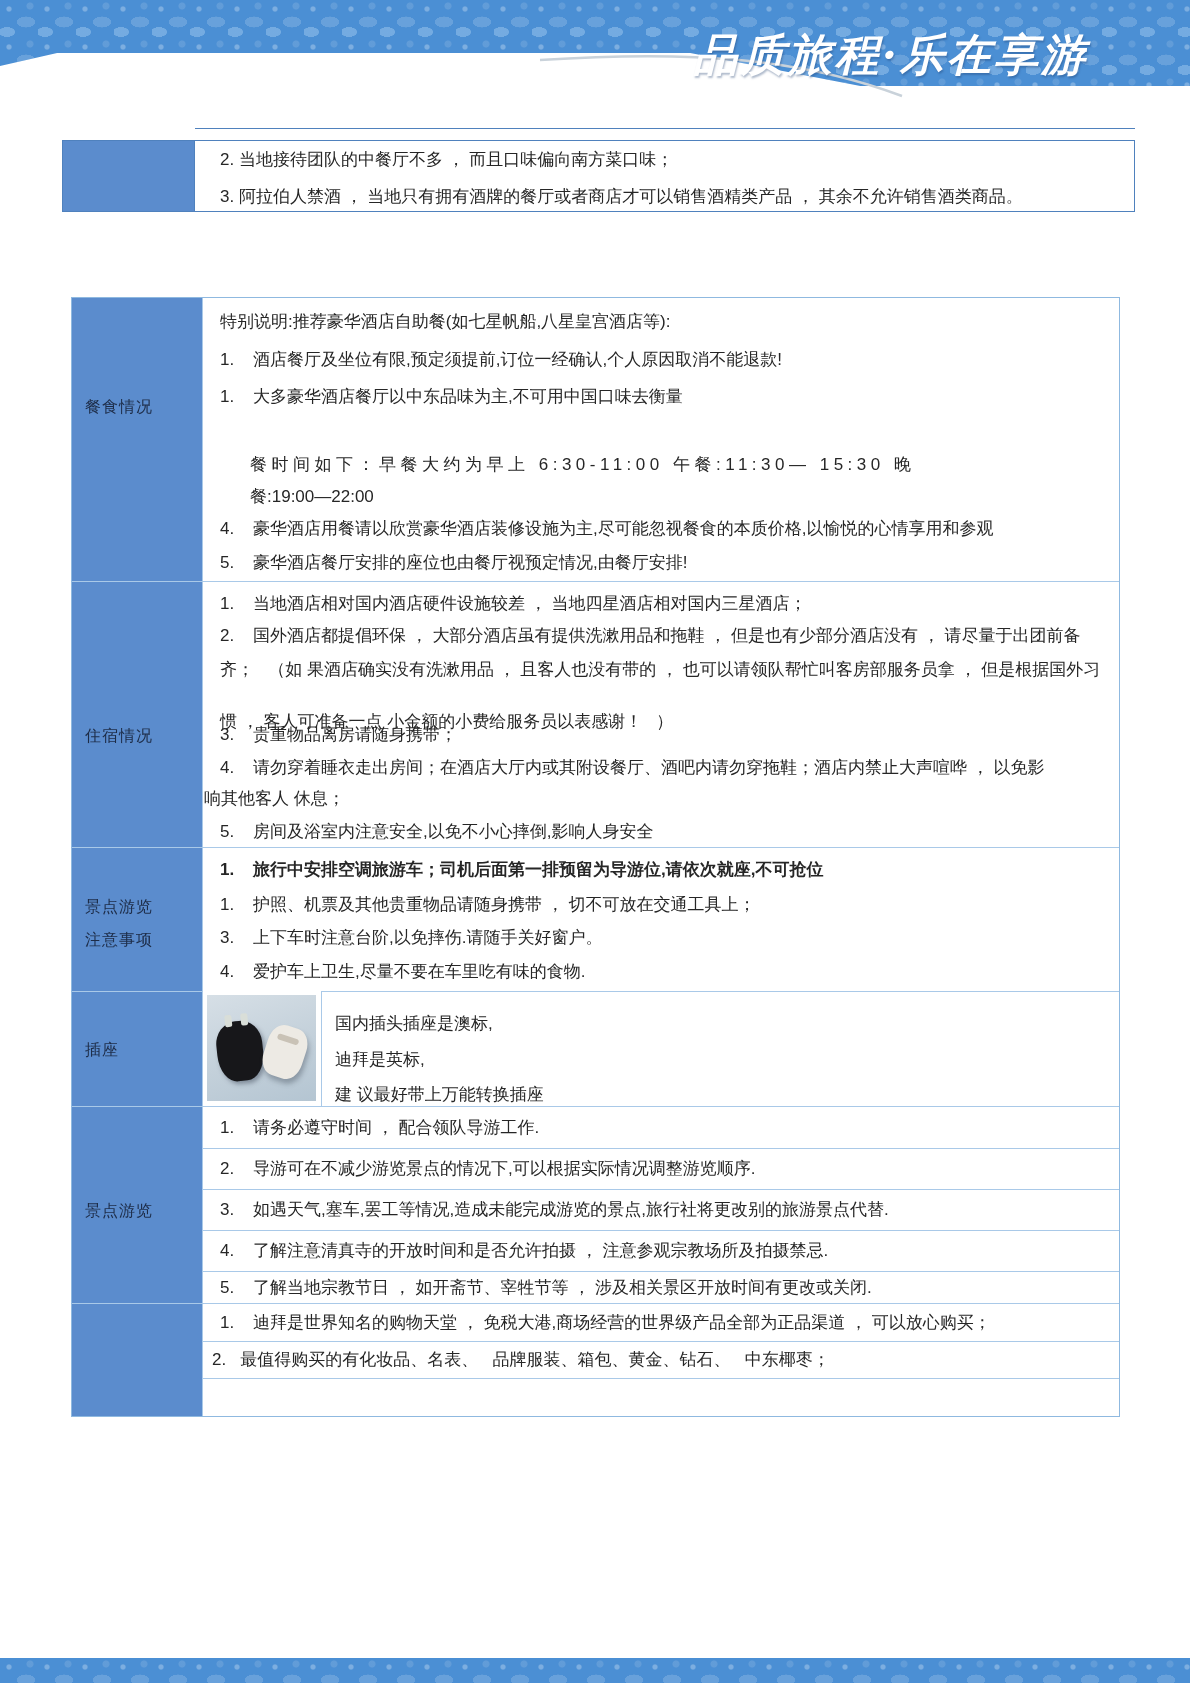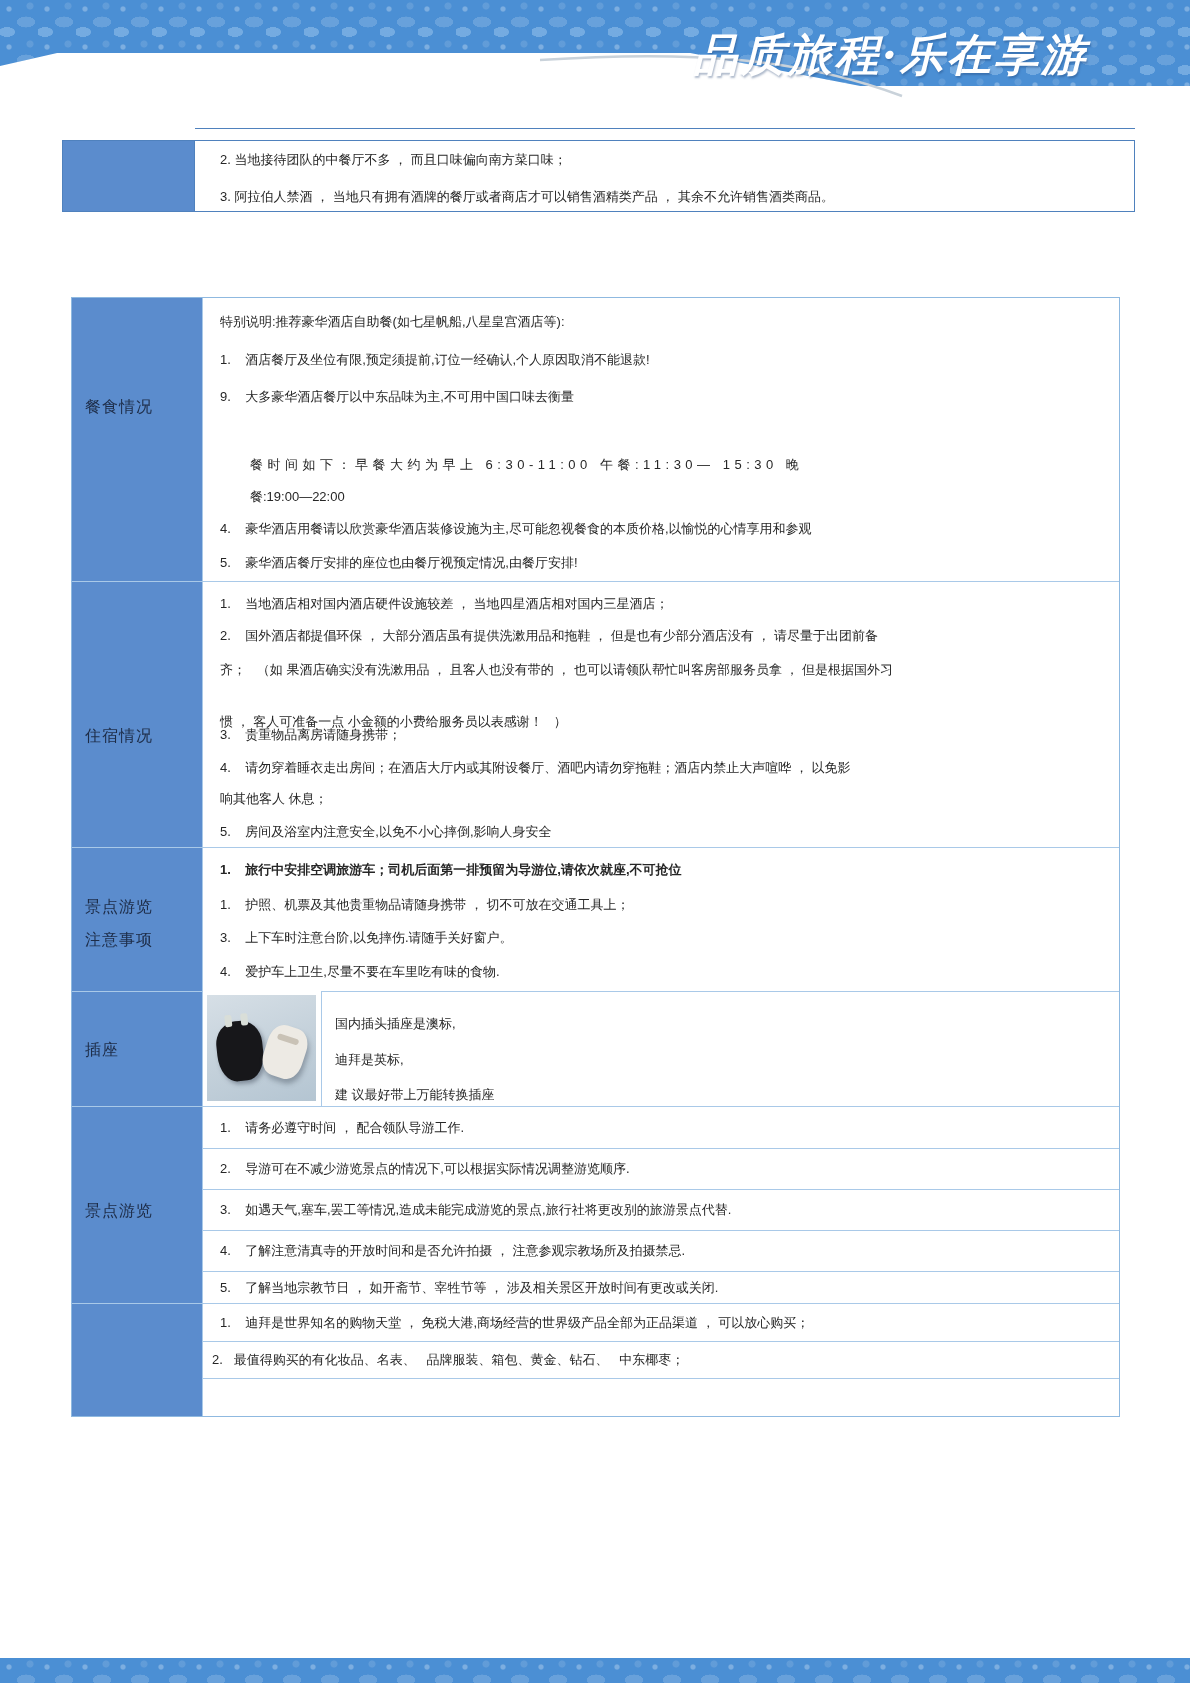--- a/index.html
+++ b/index.html
@@ -20,21 +20,21 @@
     clip-path:polygon(0 0,100% 0,100% 95.5%,72.3% 95.5%,58% 59%,4.8% 59%,0 73.3%);}
   #banner-title{position:absolute;top:26px;right:102px;
     font-family:"DejaVu Serif","Liberation Serif",serif;font-weight:bold;font-style:italic;
     font-size:44px;color:#ffffff;letter-spacing:3px;white-space:pre;
     text-shadow:1px 2px 2px rgba(30,60,110,.35);}
   #swoosh{position:absolute;left:0;top:0;pointer-events:none;}
   #footer{position:absolute;left:0;bottom:0;width:1190px;height:25px;}
 
   
   .hline{position:absolute;height:1px;background:#a9c9e8;}
-  .txt{position:absolute;font-size:13px;line-height:20px;color:#262626;white-space:pre;}
+  .txt{position:absolute;font-size:17px;line-height:20px;color:#262626;white-space:pre;}
   .lbl{position:absolute;font-size:16px;line-height:20px;color:#1d2c47;white-space:pre;letter-spacing:1px;}
   .spread{letter-spacing:4.5px;}
 
   
   #t1-topline{position:absolute;left:195px;top:128px;width:940px;height:1px;background:#4f81bd;}
   #t1{position:absolute;left:62px;top:140px;width:1071px;height:70px;border:1px solid #4f81bd;}
   #t1-label{position:absolute;left:0;top:0;bottom:0;width:131px;background:#5b8ccd;border-right:1px solid #4f81bd;}
 
   
   #t2{position:absolute;left:71px;top:297px;width:1047px;height:1118px;border:1px solid #8fb9e0;}
@@ -90,33 +90,33 @@
 
     <div class="lbl" style="left:13px;top:99px;">餐食情况</div>
     <div class="lbl" style="left:13px;top:428px;">住宿情况</div>
     <div class="lbl" style="left:13px;top:599px;">景点游览</div>
     <div class="lbl" style="left:13px;top:632px;">注意事项</div>
     <div class="lbl" style="left:13px;top:742px;">插座</div>
     <div class="lbl" style="left:13px;top:903px;">景点游览</div>
 
     <div class="txt" style="left:148px;top:14px;">特别说明:推荐豪华酒店自助餐(如七星帆船,八星皇宫酒店等):</div>
     <div class="txt" style="left:148px;top:52px;">1.    酒店餐厅及坐位有限,预定须提前,订位一经确认,个人原因取消不能退款!</div>
-    <div class="txt" style="left:148px;top:89px;">9.    大多豪华酒店餐厅以中东品味为主,不可用中国口味去衡量</div>
+    <div class="txt" style="left:148px;top:89px;">1.    大多豪华酒店餐厅以中东品味为主,不可用中国口味去衡量</div>
     <div class="txt spread" style="left:178px;top:157px;">餐时间如下：早餐大约为早上 6:30-11:00 午餐:11:30— 15:30 晚</div>
     <div class="txt" style="left:178px;top:189px;">餐:19:00—22:00</div>
     <div class="txt" style="left:148px;top:221px;">4.    豪华酒店用餐请以欣赏豪华酒店装修设施为主,尽可能忽视餐食的本质价格,以愉悦的心情享用和参观</div>
     <div class="txt" style="left:148px;top:255px;">5.    豪华酒店餐厅安排的座位也由餐厅视预定情况,由餐厅安排!</div>
 
     <div class="txt" style="left:148px;top:296px;">1.    当地酒店相对国内酒店硬件设施较差 ， 当地四星酒店相对国内三星酒店；</div>
     <div class="txt" style="left:148px;top:328px;">2.    国外酒店都提倡环保 ， 大部分酒店虽有提供洗漱用品和拖鞋 ， 但是也有少部分酒店没有 ， 请尽量于出团前备</div>
     <div class="txt" style="left:148px;top:362px;">齐；   （如 果酒店确实没有洗漱用品 ， 且客人也没有带的 ， 也可以请领队帮忙叫客房部服务员拿 ， 但是根据国外习</div>
     <div class="txt" style="left:148px;top:394px;margin-top:20px;">惯 ， 客人可准备一点 小金额的小费给服务员以表感谢！   ）</div>
     <div class="txt" style="left:148px;top:427px;">3.    贵重物品离房请随身携带；</div>
     <div class="txt" style="left:148px;top:460px;">4.    请勿穿着睡衣走出房间；在酒店大厅内或其附设餐厅、酒吧内请勿穿拖鞋；酒店内禁止大声喧哗 ， 以免影</div>
-    <div class="txt" style="left:148px;top:491px;">响其他客人 休息；</div>
+    <div class="txt" style="left:132px;top:491px;">响其他客人 休息；</div>
     <div class="txt" style="left:148px;top:524px;">5.    房间及浴室内注意安全,以免不小心摔倒,影响人身安全</div>
 
     <div class="txt" style="left:148px;top:562px;font-weight:bold;">1.    旅行中安排空调旅游车；司机后面第一排预留为导游位,请依次就座,不可抢位</div>
     <div class="txt" style="left:148px;top:597px;">1.    护照、机票及其他贵重物品请随身携带 ， 切不可放在交通工具上；</div>
     <div class="txt" style="left:148px;top:630px;">3.    上下车时注意台阶,以免摔伤.请随手关好窗户。</div>
     <div class="txt" style="left:148px;top:664px;">4.    爱护车上卫生,尽量不要在车里吃有味的食物.</div>
 
     <div id="plug-cell">
       <div id="plug-photo">
         <div id="plug-black">

